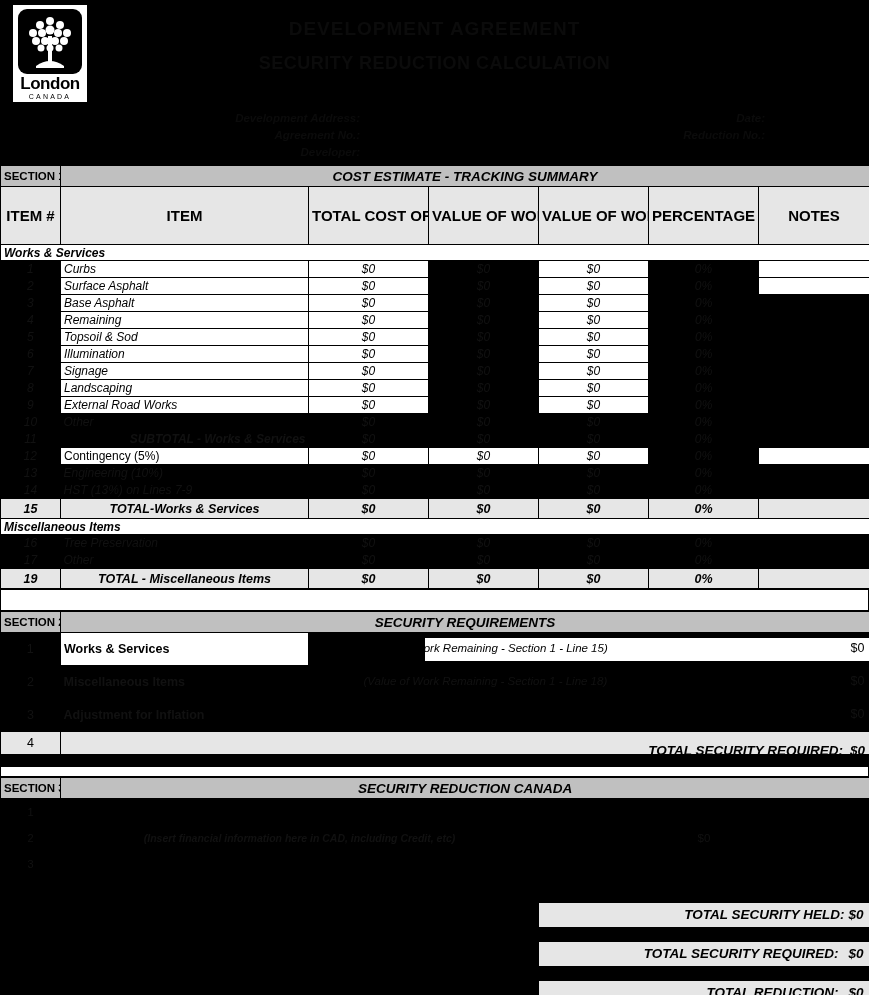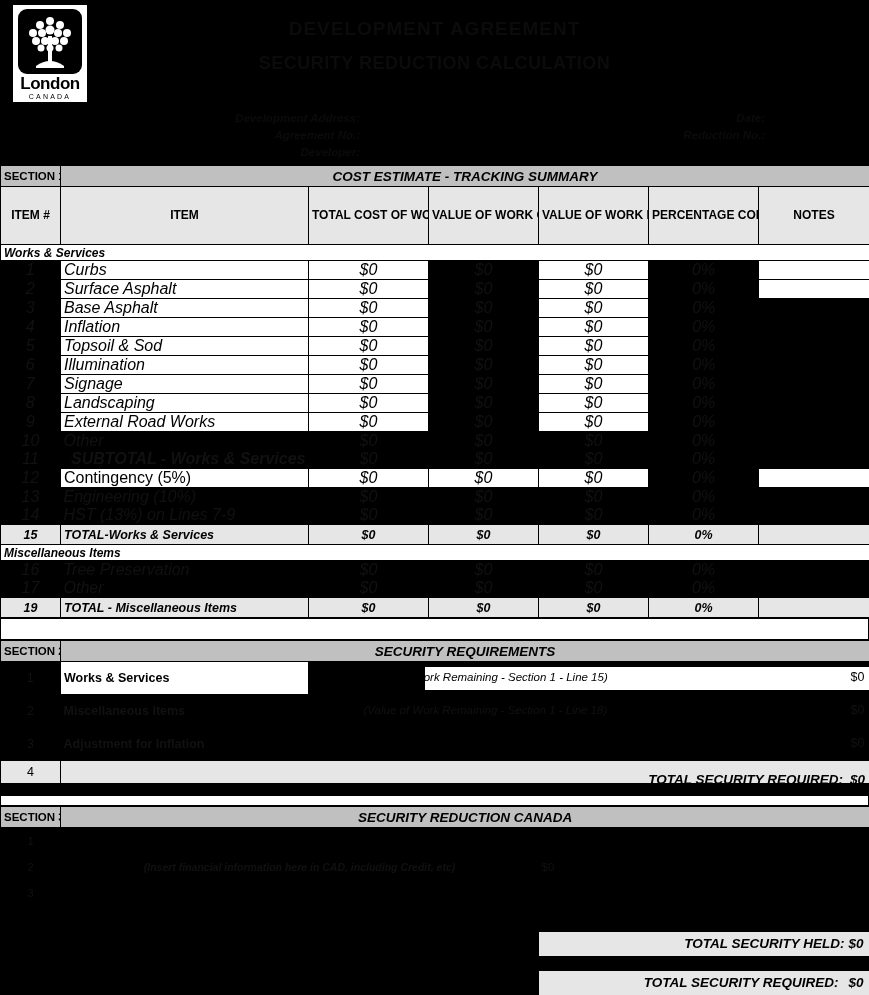--- a/index.html
+++ b/index.html
@@ -60,30 +60,30 @@
   .c-compl   { width: 110px; }
   .c-remain  { width: 110px; }
   .c-pct     { width: 110px; }
   .c-notes   { width: 111px; }
 
   
   .blk  { background: #000000; color: #111111; }
   .wht  { background: #ffffff; color: #000000; border: 1px solid #000; }
   .gry  { background: #e6e6e6; color: #000000; border: 1px solid #000; }
   .hdr  { background: #e6e6e6; color: #000000; border: 1px solid #000;
-          font-weight: bold; font-size: 12px; text-align: center;
+          font-weight: bold; font-size: 15px; text-align: center;
           white-space: normal; line-height: 13px; }
   .band { background: #c0c0c0; color: #000000; border: 1px solid #000;
           font-weight: bold; }
 
   .ctr { text-align: center; }
-  .rgt { text-align: left; }
+  .rgt { text-align: center; }
   .lft { text-align: left; }
 
-  .r-item   { height: 17px; font-size: 16px; font-style: italic; }
+  .r-item   { height: 17px; font-size: 12px; font-style: italic; }
   .r-sec    { height: 21px; font-size: 12.5px; }
   .r-total  { height: 20px; font-size: 12.5px; font-weight: bold; font-style: italic; }
   .r-grp    { height: 16px; font-size: 12px; font-weight: bold; font-style: italic; }
   .r-s2     { height: 33px; font-size: 12.5px; }
 
   .sec-label { font-size: 11.5px; font-weight: bold; text-align: left; }
   .sec-title { font-size: 13.5px; font-weight: bold; font-style: italic; text-align: center; }
 
   .grp-white { background:#ffffff; color:#000; border:1px solid #000; }
 
@@ -202,21 +202,21 @@
           <td class="blk ctr">3</td>
           <td class="wht lft">Base Asphalt</td>
           <td class="wht ctr">$0</td>
           <td class="blk ctr">$0</td>
           <td class="wht ctr">$0</td>
           <td class="blk ctr">0%</td>
           <td class="blk ctr"></td>
         </tr>
         <tr class="r-item">
           <td class="blk ctr">4</td>
-          <td class="wht lft">Inflation</td>
+          <td class="wht lft">Remaining</td>
           <td class="wht ctr">$0</td>
           <td class="blk ctr">$0</td>
           <td class="wht ctr">$0</td>
           <td class="blk ctr">0%</td>
           <td class="blk ctr"></td>
         </tr>
         <tr class="r-item">
           <td class="blk ctr">5</td>
           <td class="wht lft">Topsoil &amp; Sod</td>
           <td class="wht ctr">$0</td>

